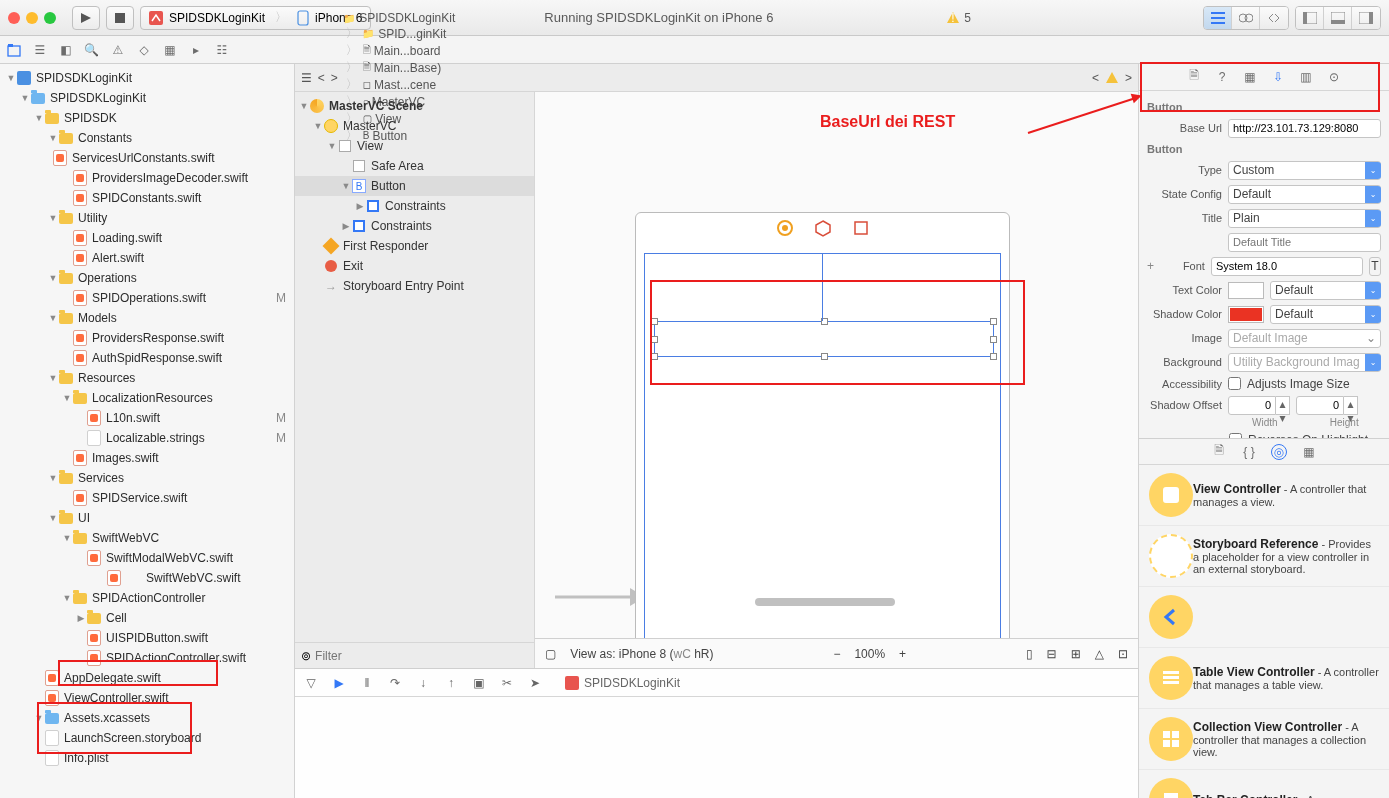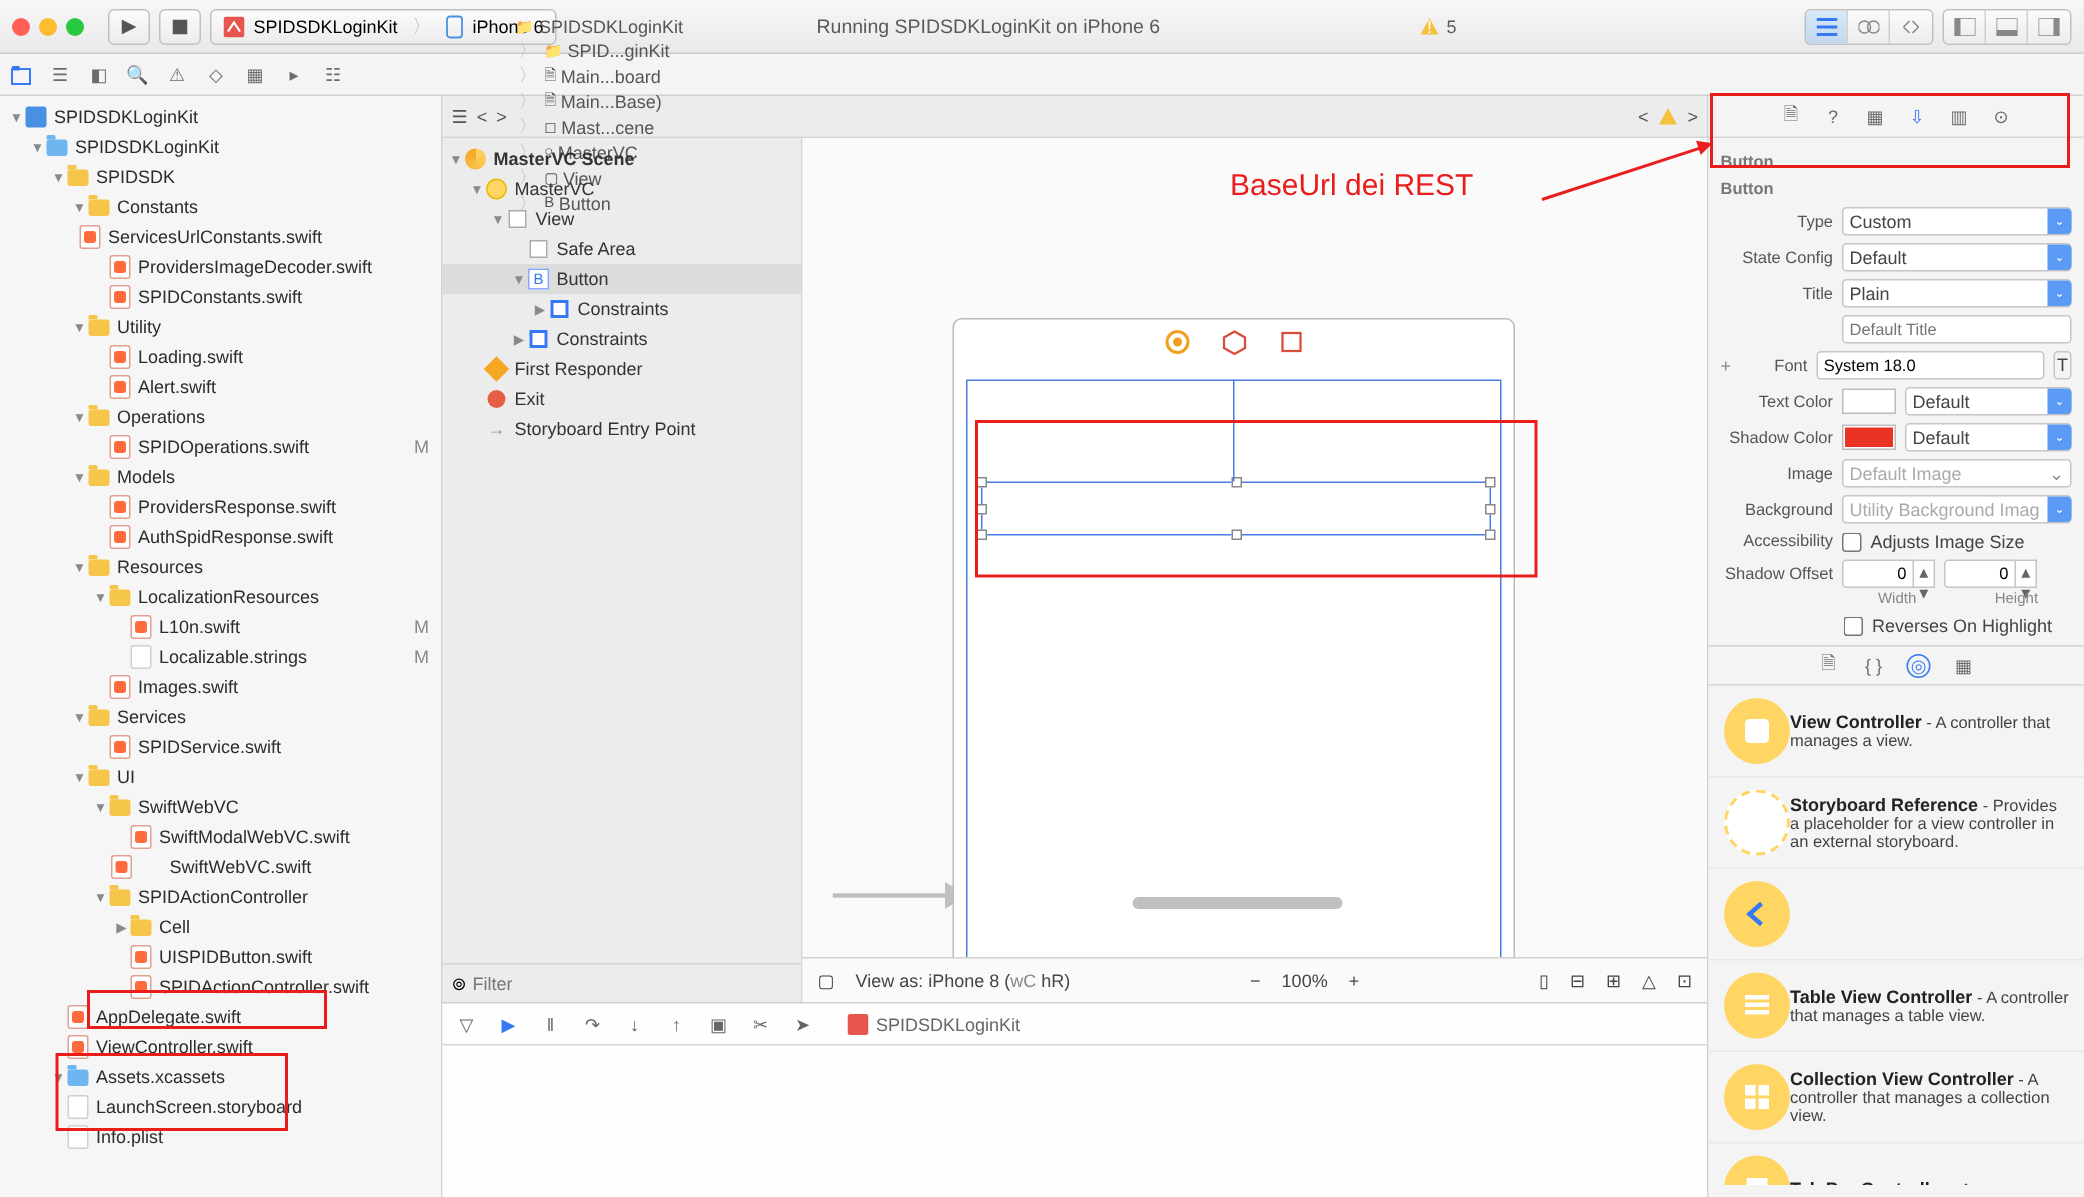--- a/index.html
+++ b/index.html
@@ -106,21 +106,21 @@
 .lib-tabs .lt{width:16px;height:16px;color:#6c6c6c;display:flex;align-items:center;justify-content:center;}
 .lib-tabs .lt.active{border:1px solid #3478f6;border-radius:50%;color:#3478f6;}
 .lib-body { flex:1; overflow:auto; }
 .lib-item { display:flex; padding:8px 10px; border-bottom:1px solid #e8e8e8;align-items:center; }
 .lib-icon { width:44px; height:44px; border-radius:50%; background:#ffd564; display:flex; align-items:center; justify-content:center; flex-shrink:0; }
 .lib-icon.ring{border:2px dashed #ffd564;background:#fff;}
 .lib-icon svg{width:22px;height:22px;}
 .lib-text { flex:1; font-size:11px; color:#444; }
 .lib-text strong{color:#222;}
 
-.annot{position:absolute;color:#ea1d1d;font-size:20px;font-weight:400;font-family:Arial,sans-serif;}
+.annot{position:absolute;color:#ea1d1d;font-size:16px;font-weight:700;font-family:Arial,sans-serif;}
 .annot-line{position:absolute;border-top:2px solid #ea1d1d;transform-origin:left center;}
 .annot-arrow{position:absolute;width:0;height:0;border-left:10px solid #ea1d1d;border-top:5px solid transparent;border-bottom:5px solid transparent;}
 </style>
 </head>
 <body>
 
 <div class="titlebar">
   <div class="traffic">
     <div class="traffic-dot tred"></div>
     <div class="traffic-dot tyellow"></div>
@@ -393,21 +393,21 @@
           </span>
           <span>SwiftWebVC</span>
         </div>
         <div class="navrow" style="padding-left: 76px;">
           <span class="disc"></span>
           <span class="fic">
             <div class="swift-icon"></div>
           </span>
           <span>SwiftModalWebVC.swift</span>
         </div>
-        <div class="navrow" style="padding-left: 43px; gap: 20px;">
+        <div class="navrow" style="padding-left: 76px; gap: 20px;">
           <span class="disc"></span>
           <span class="fic">
             <div class="swift-icon"></div>
           </span>
           <span>SwiftWebVC.swift</span>
         </div>
         <div class="navrow" style="padding-left: 62px;">
           <span class="disc">▼</span>
           <span class="fic">
             <div class="folder-icon yellow"></div>
@@ -652,20 +652,24 @@
     <div class="insp-tabs">
       <div class="it">🗎</div>
       <div class="it">?</div>
       <div class="it">▦</div>
       <div class="it active">⇩</div>
       <div class="it">▥</div>
       <div class="it">⊙</div>
     </div>
     <div class="insp-body">
       <div class="insp-section-title">Button</div>
+      <div class="insp-row">
+        <label>Base Url</label>
+        <input type="text" value="http://23.101.73.129:8080" style="">
+      </div>
       <div class="insp-section-title">Button</div>
       <div class="insp-row">
           <label>Type</label>
         <div class="fakesel">
             <span>Custom</span>
             <span class="chev">⌄</span>
           </div>
         </div>
       <div class="insp-row">
           <label>State Config</label>

